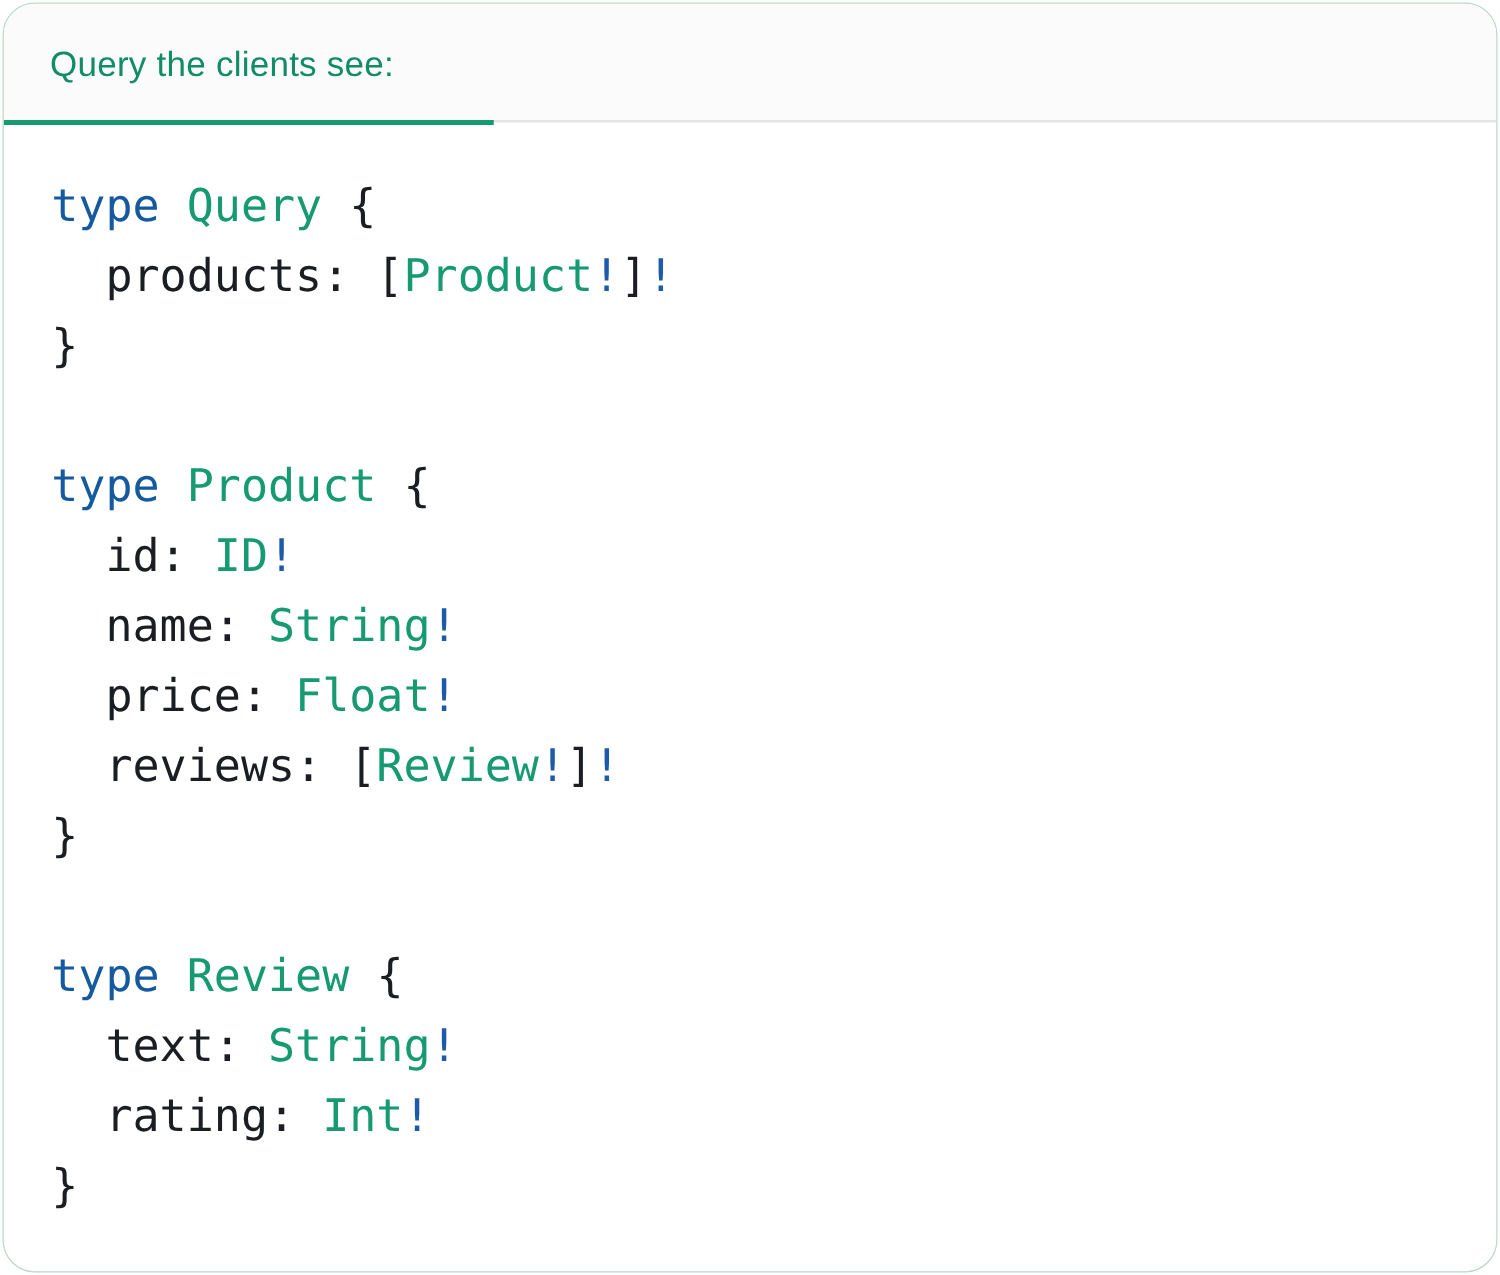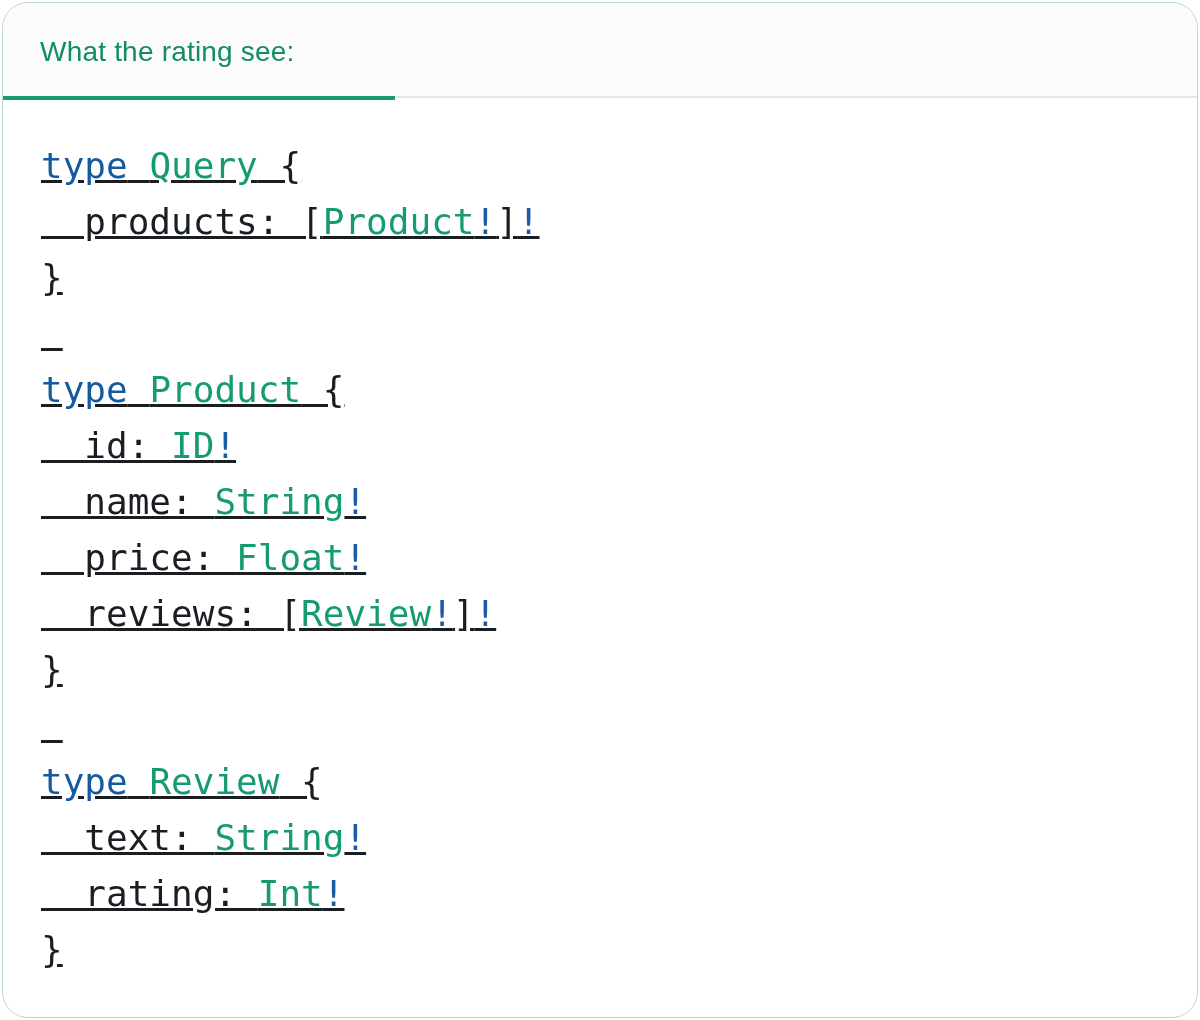--- a/index.html
+++ b/index.html
@@ -60,33 +60,32 @@
     white-space: nowrap;
   }
 
   .code {
     padding: 40px 38px;
     font-family: "DejaVu Sans Mono", "Liberation Mono", monospace;
     font-size: 36px;
     line-height: 56px;
     color: var(--code-plain, #1a1e23);
     white-space: pre;
-    text-decoration: underline;
   }
 
   .code-line { height: 56px; }
 
   .tok-pl { color: var(--code-plain, #1a1e23); }
   .tok-kw { color: var(--code-keyword, #15599e); }
   .tok-tn { color: var(--code-typename, #169a72); }
   .tok-bg { color: var(--code-bang, #1d5ba8); }
 </style>
 </head>
 <body>
 
 <div class="card">
   <div class="card-header">
     <div class="tab">
-      <span class="tab-label">What the rating see:</span>
+      <span class="tab-label">Query the clients see:</span>
     </div>
   </div>
   <div class="code"><div class="code-line"><span class="tok-kw">type</span><span class="tok-pl"> </span><span class="tok-tn">Query</span><span class="tok-pl"> {</span></div><div class="code-line"><span class="tok-pl">  products: [</span><span class="tok-tn">Product</span><span class="tok-bg">!</span><span class="tok-pl">]</span><span class="tok-bg">!</span></div><div class="code-line"><span class="tok-pl">}</span></div><div class="code-line">&nbsp;</div><div class="code-line"><span class="tok-kw">type</span><span class="tok-pl"> </span><span class="tok-tn">Product</span><span class="tok-pl"> {</span></div><div class="code-line"><span class="tok-pl">  id: </span><span class="tok-tn">ID</span><span class="tok-bg">!</span></div><div class="code-line"><span class="tok-pl">  name: </span><span class="tok-tn">String</span><span class="tok-bg">!</span></div><div class="code-line"><span class="tok-pl">  price: </span><span class="tok-tn">Float</span><span class="tok-bg">!</span></div><div class="code-line"><span class="tok-pl">  reviews: [</span><span class="tok-tn">Review</span><span class="tok-bg">!</span><span class="tok-pl">]</span><span class="tok-bg">!</span></div><div class="code-line"><span class="tok-pl">}</span></div><div class="code-line">&nbsp;</div><div class="code-line"><span class="tok-kw">type</span><span class="tok-pl"> </span><span class="tok-tn">Review</span><span class="tok-pl"> {</span></div><div class="code-line"><span class="tok-pl">  text: </span><span class="tok-tn">String</span><span class="tok-bg">!</span></div><div class="code-line"><span class="tok-pl">  rating: </span><span class="tok-tn">Int</span><span class="tok-bg">!</span></div><div class="code-line"><span class="tok-pl">}</span></div></div>
 </div>
 
 </body></html>

